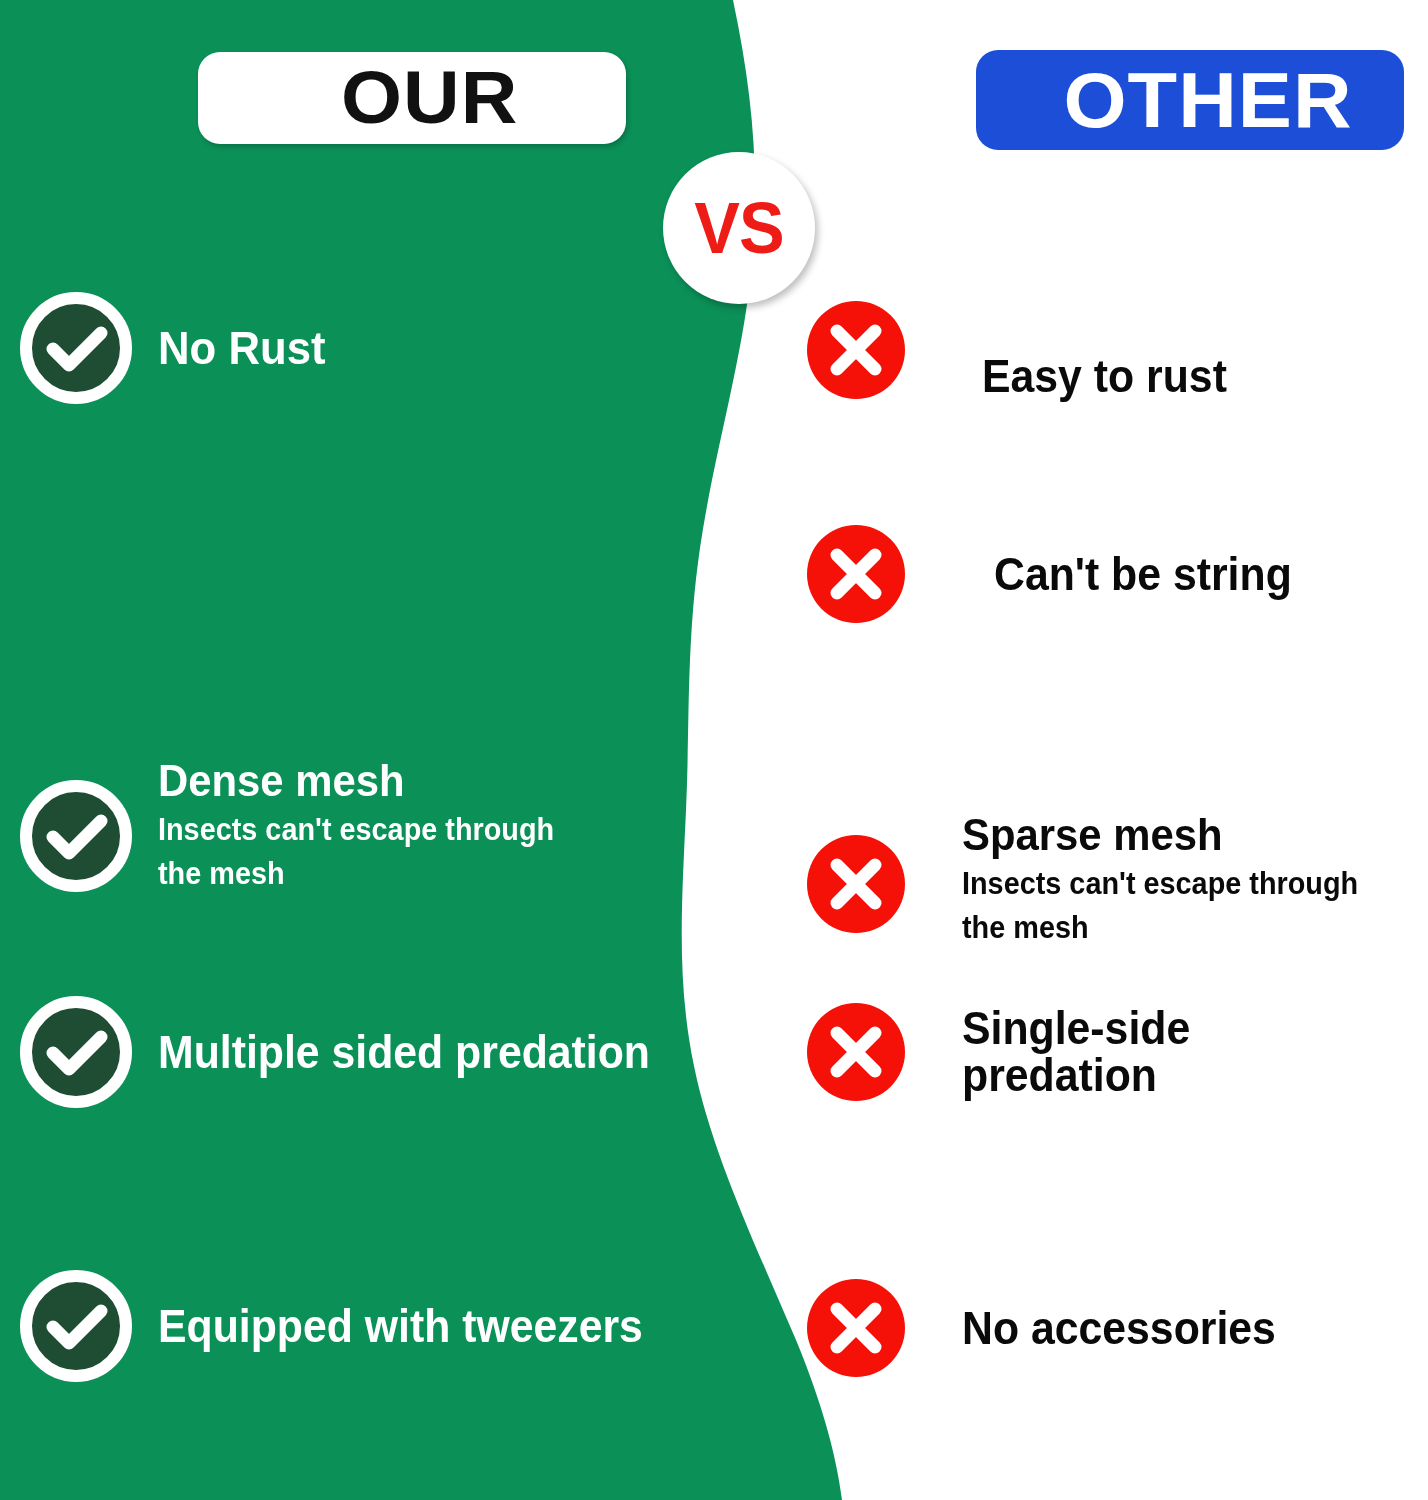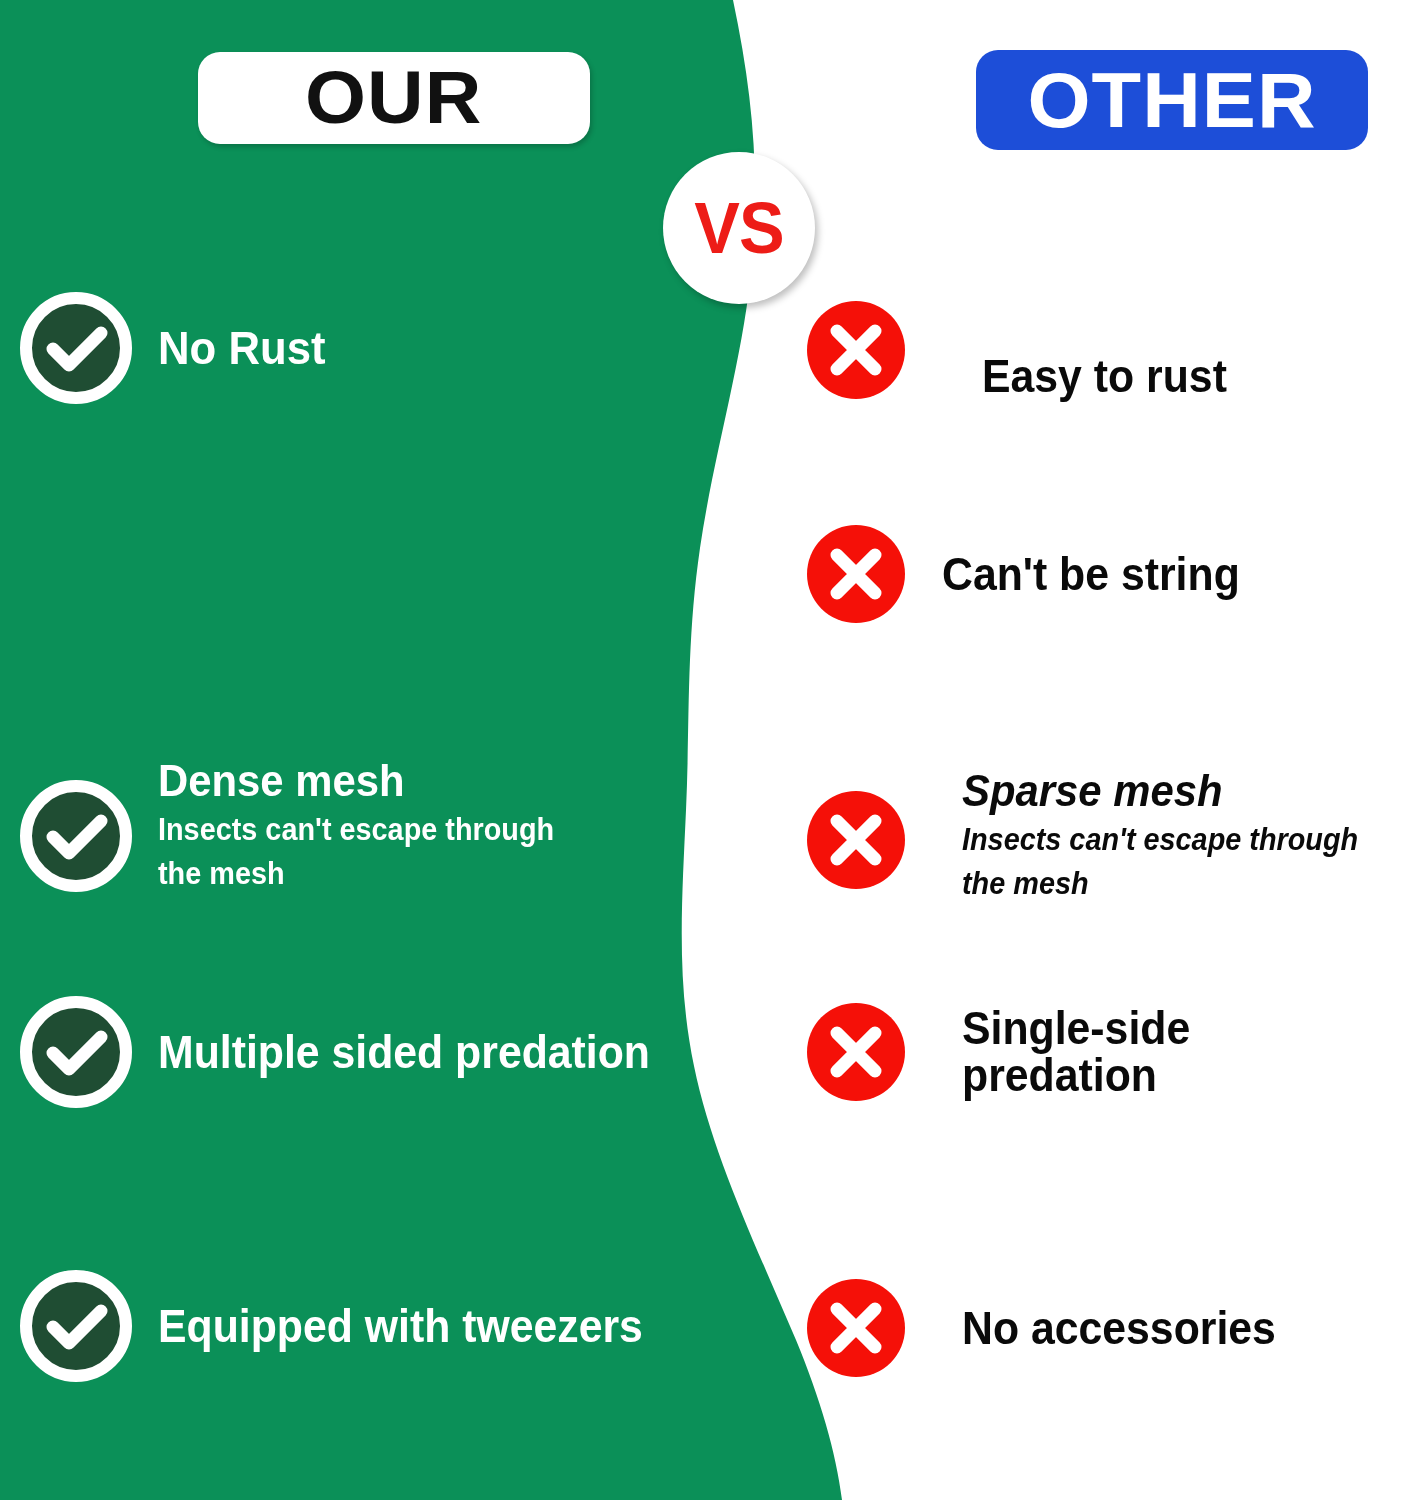--- a/index.html
+++ b/index.html
@@ -10,21 +10,21 @@
   }
   #stage{position:relative;width:1428px;height:1500px;background:#ffffff;overflow:hidden;}
 
   
   .green-panel{position:absolute;left:0;top:0;width:1428px;height:1500px;}
   .green-panel svg{display:block;width:1428px;height:1500px;}
 
   
   .badge{
     position:absolute;display:flex;align-items:center;justify-content:center;
-    font-weight:bold;letter-spacing:1px;
+    font-weight:bold;letter-spacing:1px;padding-left:36px;
   }
   .badge-our{
     left:198px;top:52px;width:392px;height:92px;
     background:#ffffff;border-radius:22px;
     box-shadow:2px 3px 5px rgba(0,0,0,.20);
   }
   .badge-our span{
     color:#111111;font-size:74px;font-weight:bold;
     transform:scaleX(1.06);display:block;line-height:1;
   }
@@ -163,26 +163,26 @@
     </span>
   </div>
 
   <div class="row row-right right" style="top:524px;">
     <span class="icon-wrap">
       <svg width="100" height="100" viewBox="0 0 100 100">
         <circle cx="50" cy="50" r="49" fill="#f51008"></circle>
         <path d="M31 31 L69 69 M69 31 L31 69" stroke="#ffffff" stroke-width="13" stroke-linecap="round"></path>
       </svg>
     </span>
-    <span class="texts" style="margin-left:36px;height:100px;justify-content:center;">
+    <span class="texts" style="margin-left:88px;height:100px;justify-content:center;">
       <span class="t-main" style="font-size:46px;">Can't be string</span>
     </span>
   </div>
 
-  <div class="row row-right right" style="top:768px;font-style:italic;">
+  <div class="row row-right right" style="top:812px;">
     <span class="icon-wrap" style="margin-top:22px;">
       <svg width="100" height="100" viewBox="0 0 100 100">
         <circle cx="50" cy="50" r="49" fill="#f51008"></circle>
         <path d="M31 31 L69 69 M69 31 L31 69" stroke="#ffffff" stroke-width="13" stroke-linecap="round"></path>
       </svg>
     </span>
     <span class="texts" style="margin-left:56px;">
       <span class="t-main" style="font-size:45px;margin-bottom:4px;">Sparse mesh</span>
       <span class="t-sub" style="font-size:31px;">Insects can't escape through
 the mesh</span>

